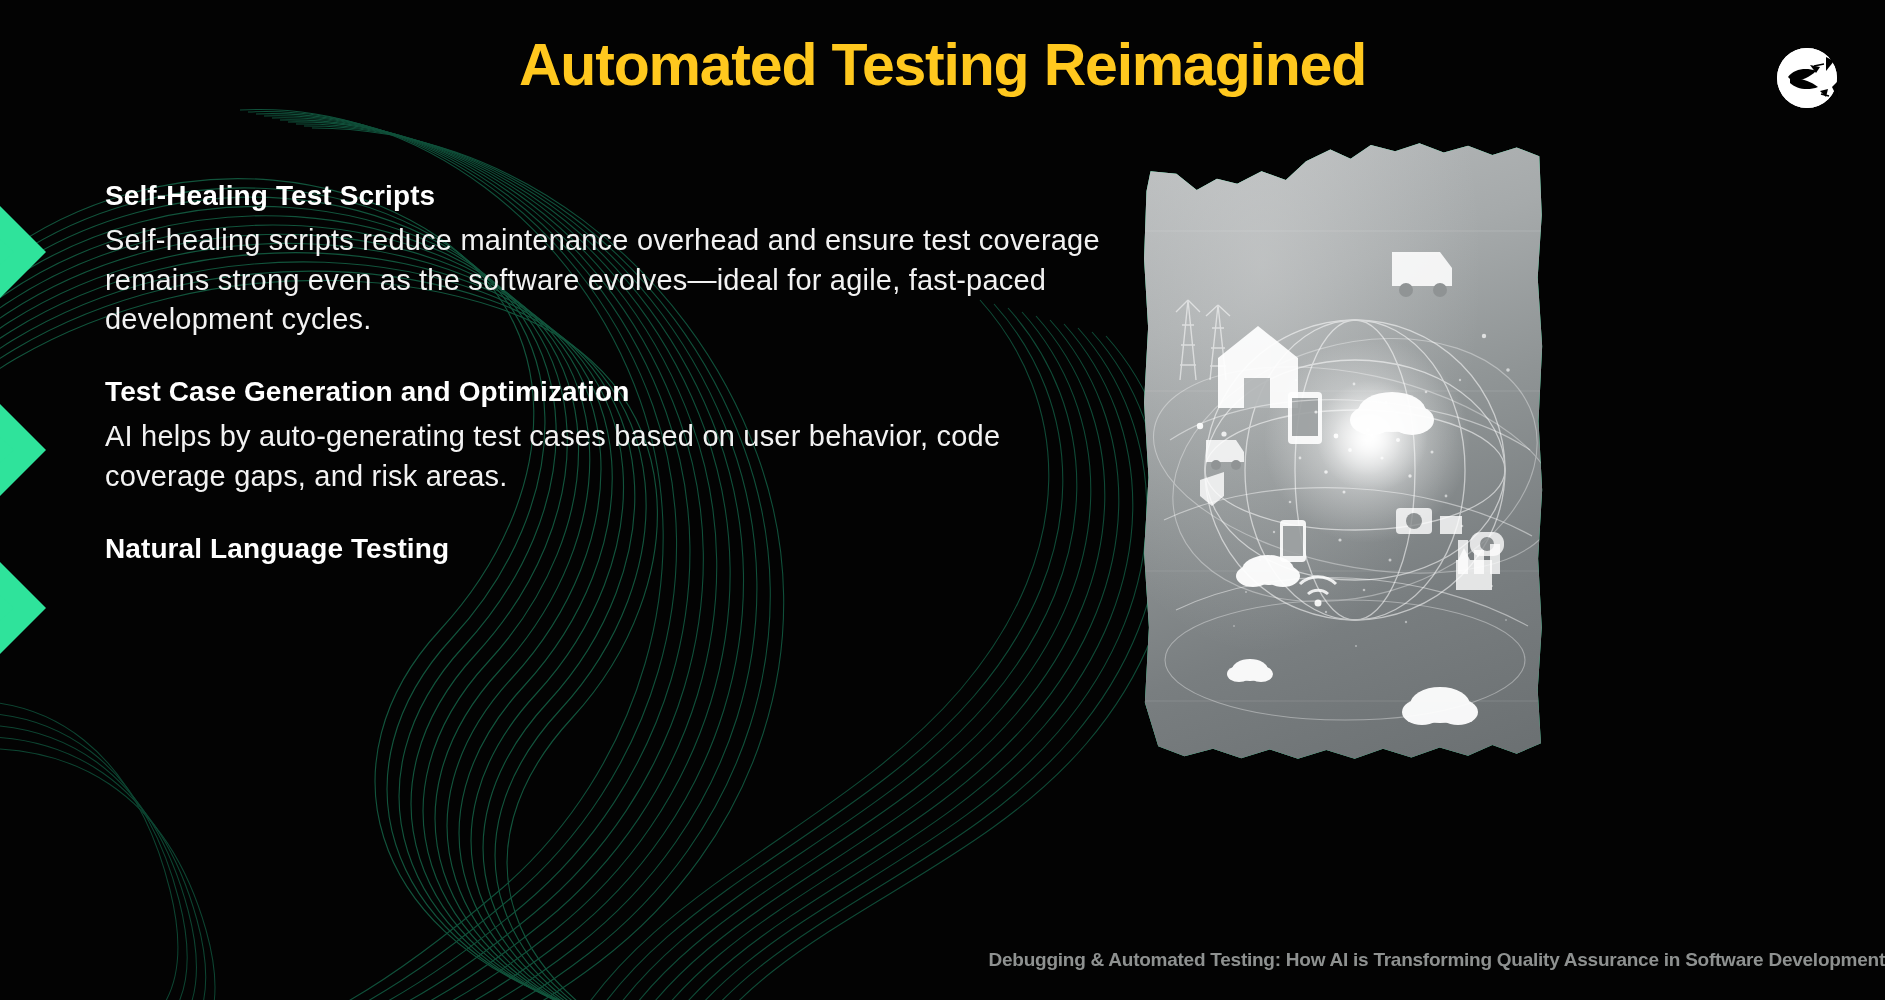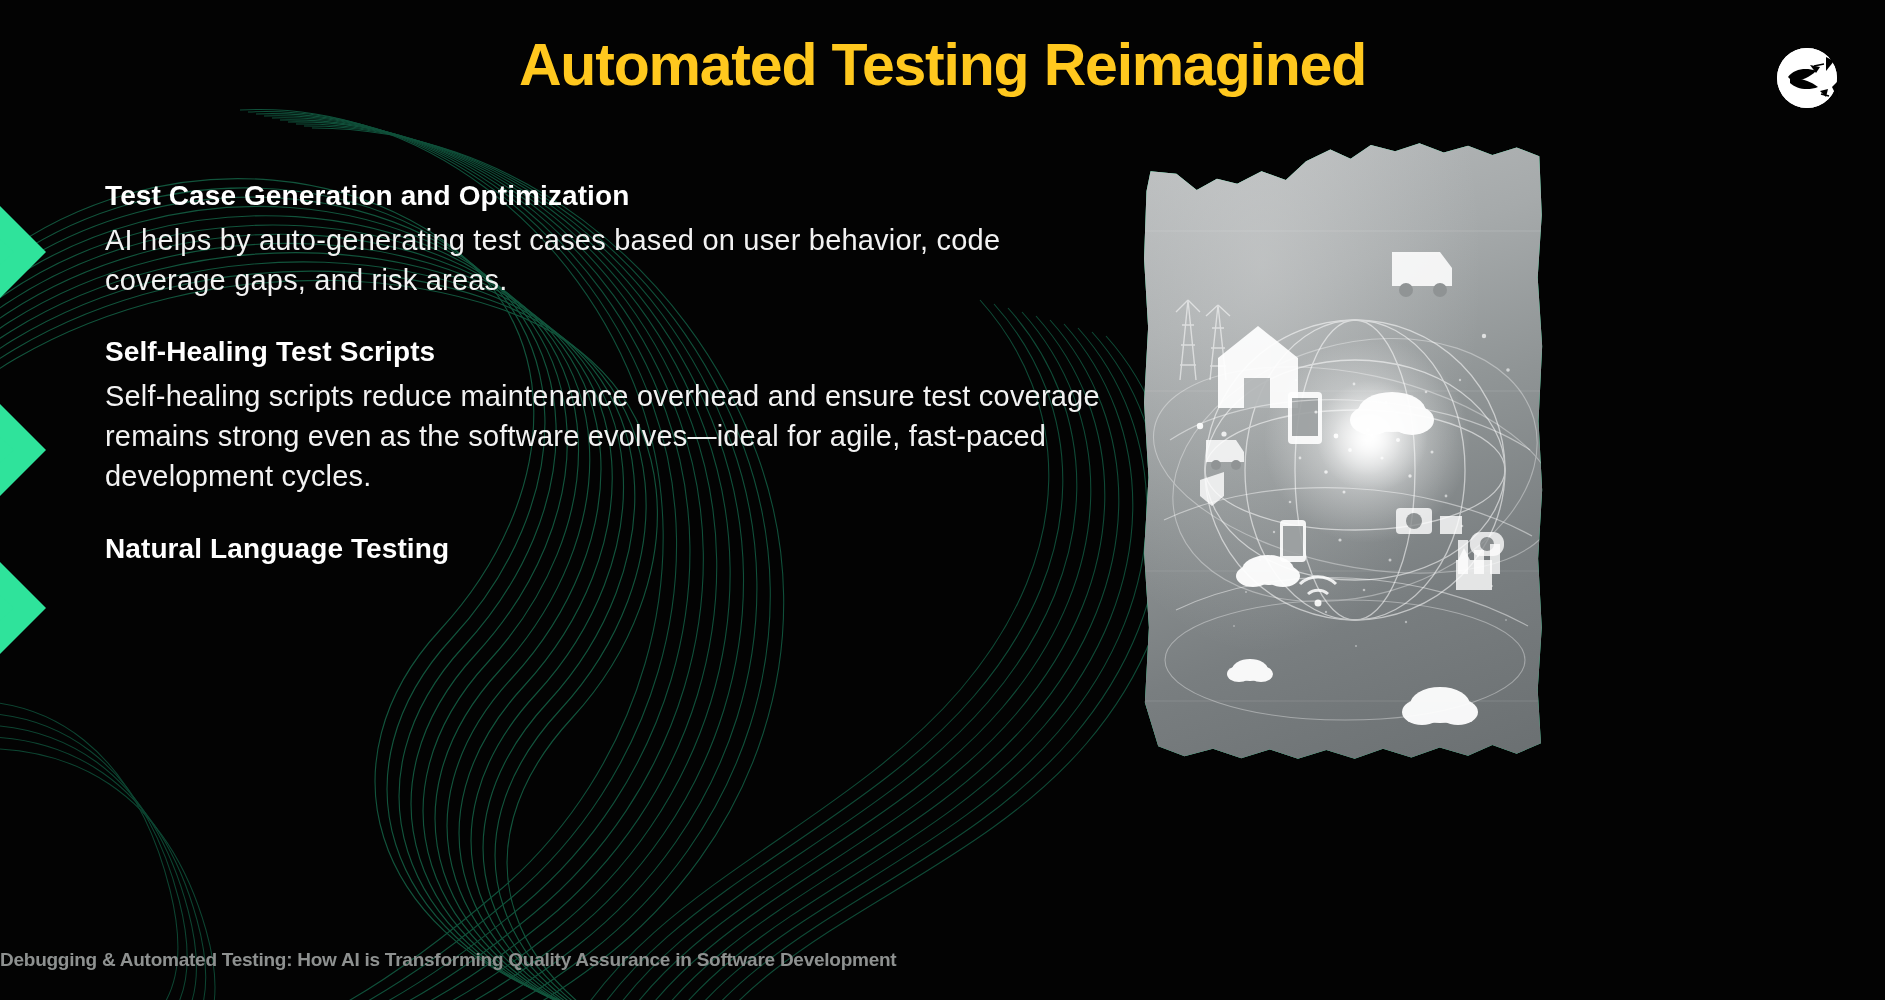--- a/index.html
+++ b/index.html
@@ -88,21 +88,21 @@
       39% 99.0%, 32% 97.5%, 25% 98.9%, 18% 97.4%, 11% 98.6%, 4.5% 97.0%,
       1.2% 90%, 2.2% 78%, 1.0% 66%, 2.1% 54%, 1.0% 42%, 2.0% 30%, 1.0% 19%
     );
   }
   .photo-art { position:absolute; inset:0; overflow:hidden; }
   .photo-art svg { width:100%; height:100%; display:block; }
 
   
   .footer {
     position:absolute; left:0; bottom:29px; width:1885px;
-    text-align:left;
+    text-align:right;
     font-size:19px; font-weight:bold; letter-spacing:-.25px;
     color:#8e9190;
     white-space:nowrap;
   }
 </style>
 </head>
 <body>
 
 <div class="stage">
 
@@ -188,27 +188,27 @@
   <div class="chev c3">
     <svg viewBox="0 0 100 112" width="100" height="112">
       <path d="M-25 0 L48 56 L-25 112 L-25 72 L5 56 L-25 40 Z" fill="#2FE39B"></path>
       <path d="M0 0 L56 56 L0 112 L0 78 L24 56 L0 34 Z" fill="#2FE39B"></path>
     </svg>
   </div>
 
   <div class="content">
 
     <div class="block">
+      <div class="block-heading">Self-Healing Test Scripts</div>
+      <div class="block-body">Self-healing scripts reduce maintenance overhead and ensure test coverage remains strong even as the software evolves—ideal for agile, fast-paced development cycles.</div>
+    </div>
+
+    <div class="block">
       <div class="block-heading">Test Case Generation and Optimization</div>
       <div class="block-body">AI helps by auto-generating test cases based on user behavior, code coverage gaps, and risk areas.</div>
-    </div>
-
-    <div class="block">
-      <div class="block-heading">Self-Healing Test Scripts</div>
-      <div class="block-body">Self-healing scripts reduce maintenance overhead and ensure test coverage remains strong even as the software evolves—ideal for agile, fast-paced development cycles.</div>
     </div>
 
     <div class="block">
       <div class="block-heading">Natural Language Testing</div>
     </div>
 
   </div>
 
   <div class="photo-wrap">
     <div class="photo-inner">

